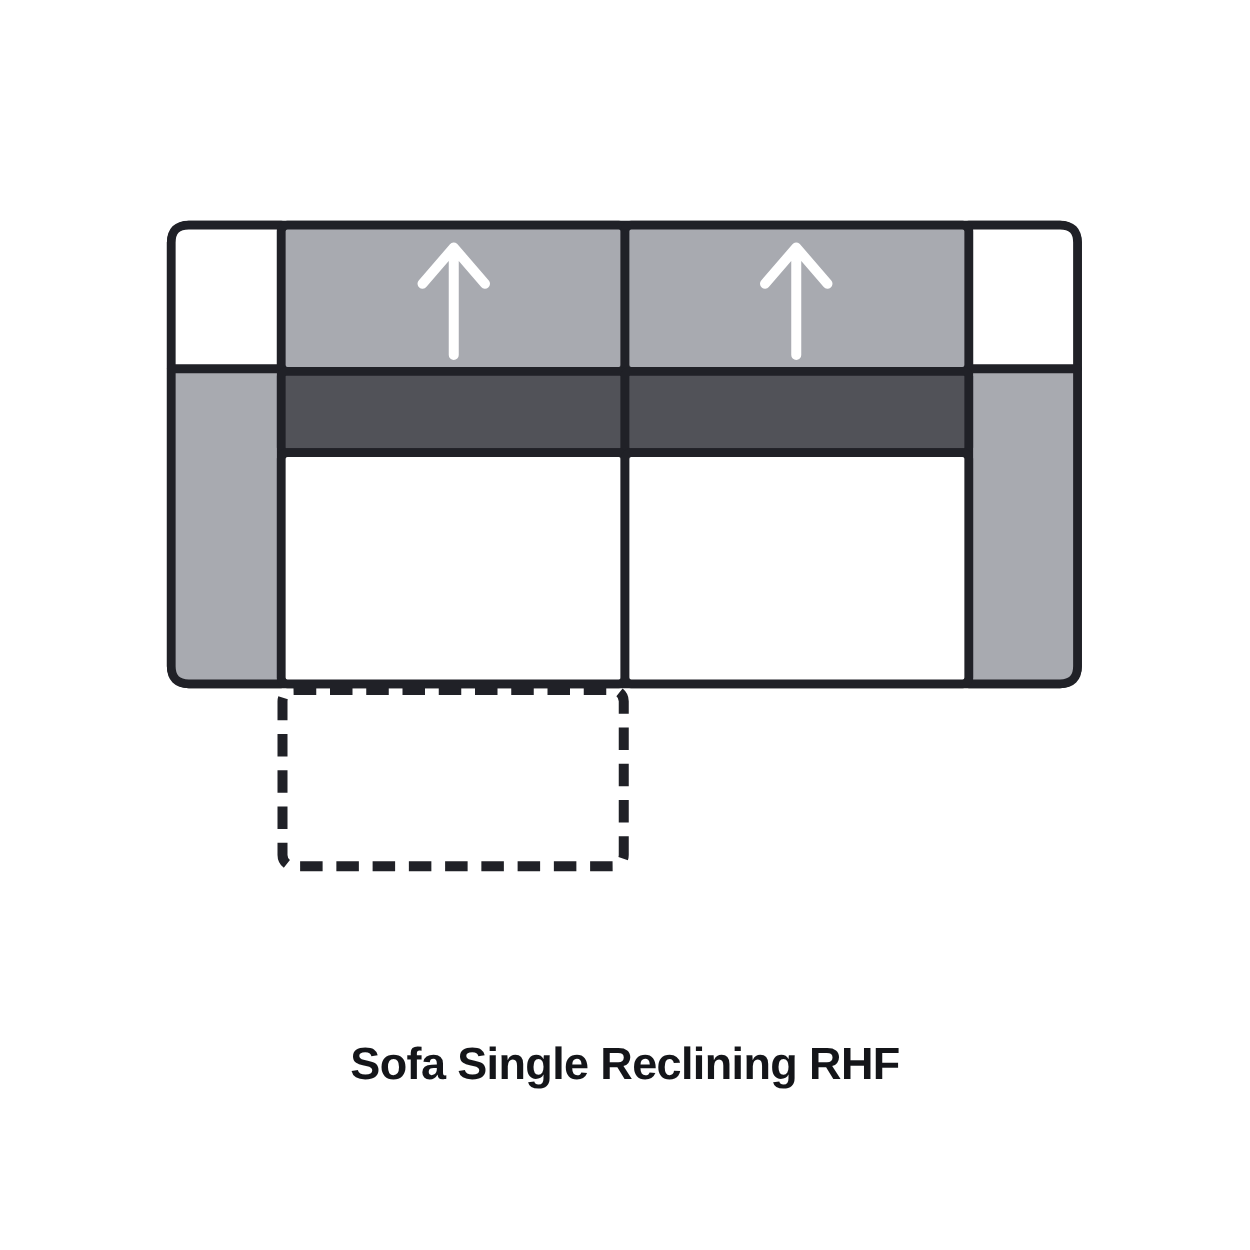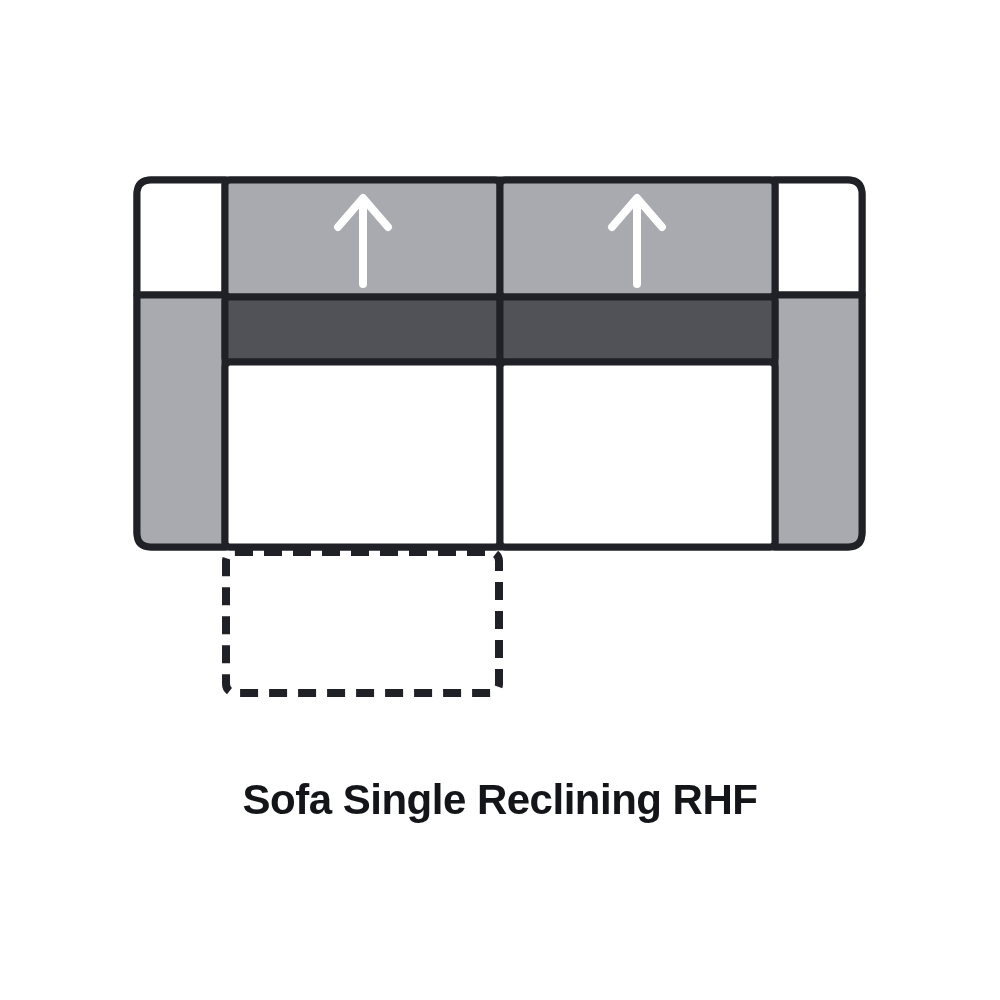--- a/index.html
+++ b/index.html
@@ -41,23 +41,23 @@
   .dashed {
     fill: none;
     stroke: var(--outline, #202127);
     stroke-width: 8;
     stroke-dasharray: 18 11;
   }
   .diagram-title {
     position: absolute;
     left: 0;
     right: 0;
-    top: 776px;
+    top: 830px;
     text-align: center;
-    font-size: 42px;
+    font-size: 36px;
     font-weight: 800;
     letter-spacing: -0.5px;
     color: var(--title-text, #141519);
   }
 </style>
 </head>
 <body>
 
 <div class="stage">
 

